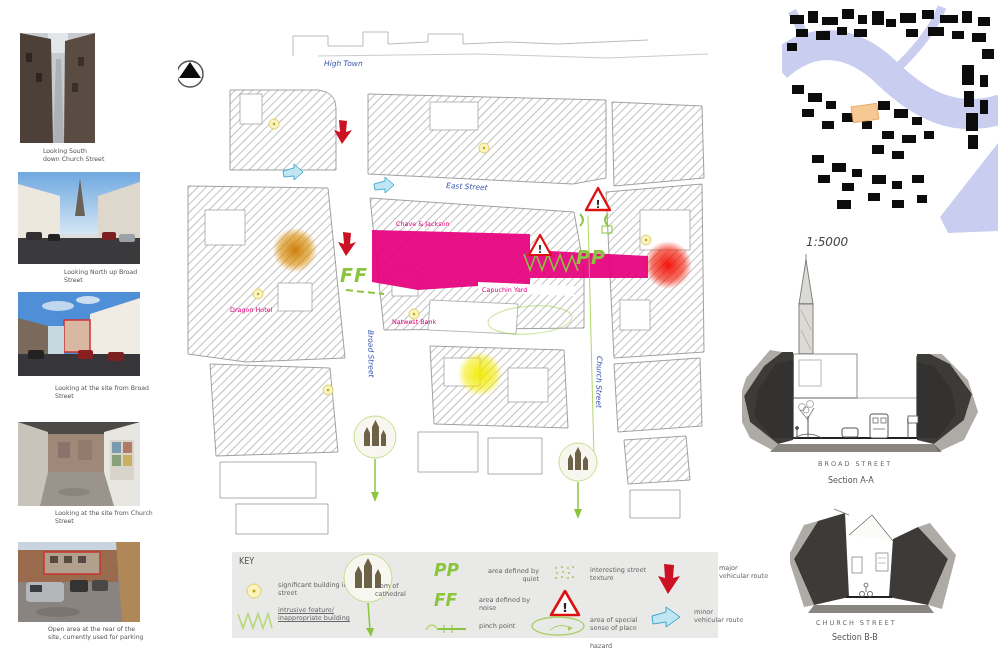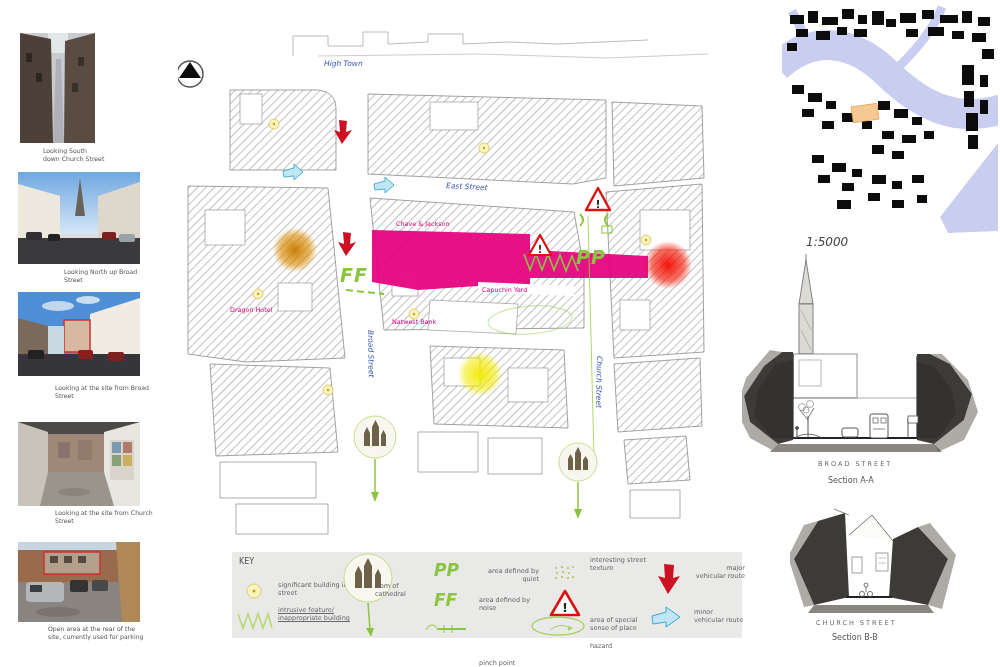--- a/index.html
+++ b/index.html
@@ -4,21 +4,21 @@
 <style>
   html,body{margin:0;padding:0;background:#fff;}
   #board{position:relative;width:1000px;height:667px;background:#ffffff;overflow:hidden;
          font-family:"DejaVu Sans",sans-serif;}
   .abs{position:absolute;}
   .photo{position:absolute;background:#ddd;overflow:hidden;}
   .caption{position:absolute;font-size:6.2px;line-height:1.3;color:#555;}
   .maplabel{font-style:italic;fill:#3a56b0;font-size:7.5px;}
   .placelabel{fill:#e4007d;font-size:6.4px;}
   .ffpp{font-size:19px;font-weight:bold;font-style:italic;fill:#8bc53f;letter-spacing:1px;}
-  .key-panel{position:absolute;left:232px;top:552px;width:486px;height:86px;background:#e9e9e8;padding-left:24px;}
+  .key-panel{position:absolute;left:232px;top:552px;width:486px;height:86px;background:#e9e9e8;}
   .key-title{position:absolute;font-size:8px;color:#555;}
   .key-label{position:absolute;font-size:6.5px;line-height:1.3;color:#666;}
   .key-sym{position:absolute;font-size:17px;font-weight:bold;font-style:italic;color:#8bc53f;line-height:1;}
   .scale-caption{position:absolute;font-size:12px;font-style:italic;color:#444;}
   svg text{font-family:"DejaVu Sans",sans-serif;}
   .handcap{font-size:6.5px;letter-spacing:2px;fill:#6a6760;}
   .seccap{font-size:8px;fill:#555;}
 </style>
 </head>
 <body>
@@ -325,56 +325,56 @@
 
     <div class="key-sym" style="left:202px;top:40px;">FF</div>
     <div class="key-label" style="left:247px;top:44px;width:60px;">area defined by noise</div>
 
     <svg class="abs" style="left:192px;top:68px;" width="46" height="16">
       <path d="M2,10 q6,-10 12,0" fill="none" stroke="#b8d878" stroke-width="1.6"></path>
       <line x1="14" y1="9" x2="42" y2="9" stroke="#8bc53f" stroke-width="2"></line>
       <line x1="20" y1="5" x2="20" y2="13" stroke="#8bc53f" stroke-width="1"></line>
       <line x1="28" y1="5" x2="28" y2="13" stroke="#8bc53f" stroke-width="1"></line>
     </svg>
-    <div class="key-label" style="left:247px;top:70px;width:40px;margin-top:37px;">pinch point</div>
+    <div class="key-label" style="left:247px;top:70px;width:40px;">pinch point</div>
 
     <svg class="abs" style="left:320px;top:12px;" width="24" height="20">
       <g fill="#a8cc60">
         <circle cx="4" cy="4" r="1.1"></circle>
           <circle cx="10" cy="3" r="1.1"></circle>
           <circle cx="16" cy="4" r="1.1"></circle>
           <circle cx="21" cy="3" r="1.1"></circle>
         <circle cx="5" cy="9" r="1.1"></circle>
           <circle cx="11" cy="8" r="1.1"></circle>
           <circle cx="17" cy="9" r="1.1"></circle>
         <circle cx="4" cy="14" r="1.1"></circle>
           <circle cx="10" cy="13" r="1.1"></circle>
           <circle cx="16" cy="14" r="1.1"></circle>
           <circle cx="21" cy="13" r="1.1"></circle>
       </g>
     </svg>
-    <div class="key-label" style="left:358px;top:4px;width:62px;">interesting street texture</div>
+    <div class="key-label" style="left:358px;top:14px;width:62px;">interesting street texture</div>
 
     <svg class="abs" style="left:316px;top:36px;" width="34" height="30">
       <polygon points="17,3 31,27 3,27" fill="#ffffff" stroke="#dd1111" stroke-width="2.6" stroke-linejoin="round"></polygon>
       <text x="17" y="24" text-anchor="middle" font-size="13" font-weight="bold" fill="#222">!</text>
     </svg>
     <div class="key-label" style="left:358px;top:46px;width:50px;margin-top:44px;">hazard</div>
 
     <svg class="abs" style="left:298px;top:62px;" width="58px" height="24">
       <ellipse cx="28" cy="12" rx="26" ry="9" fill="none" stroke="#a8d060" stroke-width="1.3"></ellipse>
       <path d="M20,16 q10,-8 20,-2" fill="none" stroke="#a8d060" stroke-width="1"></path>
       <polygon points="38,12 43,14 38,17" fill="#a8d060"></polygon>
     </svg>
     <div class="key-label" style="left:358px;top:64px;width:62px;">area of special sense of place</div>
 
     <svg class="abs" style="left:424px;top:10px;" width="26" height="34">
       <polygon points="8,2 18,3 17,16 24,14 12,32 2,14 9,16" fill="#cc1122"></polygon>
     </svg>
-    <div class="key-label" style="left:463px;top:12px;width:50px;text-align:right;">major vehicular route</div>
+    <div class="key-label" style="left:487px;top:12px;width:50px;">major vehicular route</div>
 
     <svg class="abs" style="left:418px;top:54px;" width="34" height="24">
       <polygon points="2,10 16,6 16,1 30,11 16,21 16,16 3,18" fill="#bfe6f2" stroke="#3aa7cc" stroke-width="1"></polygon>
     </svg>
     <div class="key-label" style="left:462px;top:56px;width:50px;">minor vehicular route</div>
   </div>
 
   <svg class="abs" style="left:782px;top:5px;" width="216" height="228">
     <rect width="216" height="228" fill="#ffffff"></rect>
     <path d="M-5,62 C30,30 70,34 105,68 C140,102 175,118 220,104" fill="none" stroke="#c9cdf0" stroke-width="30"></path>

